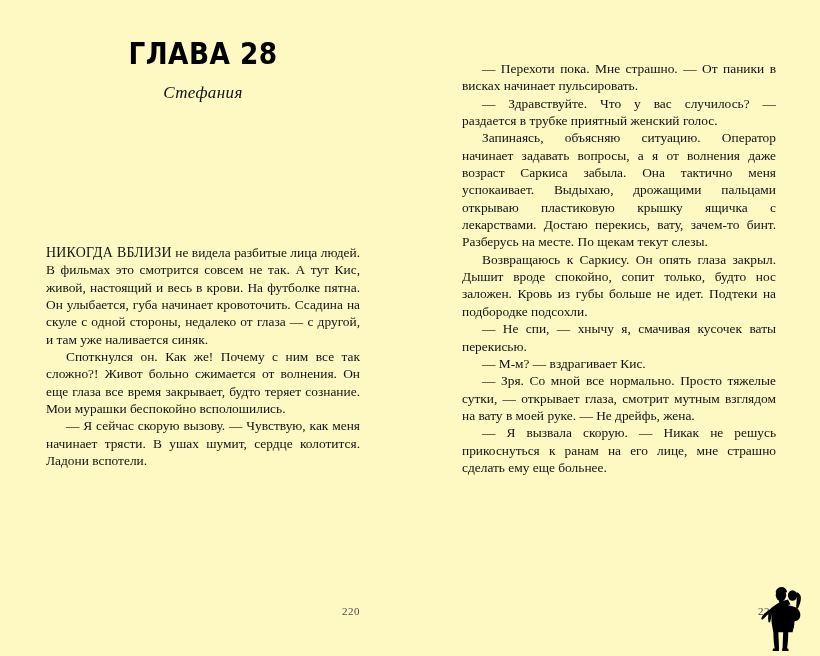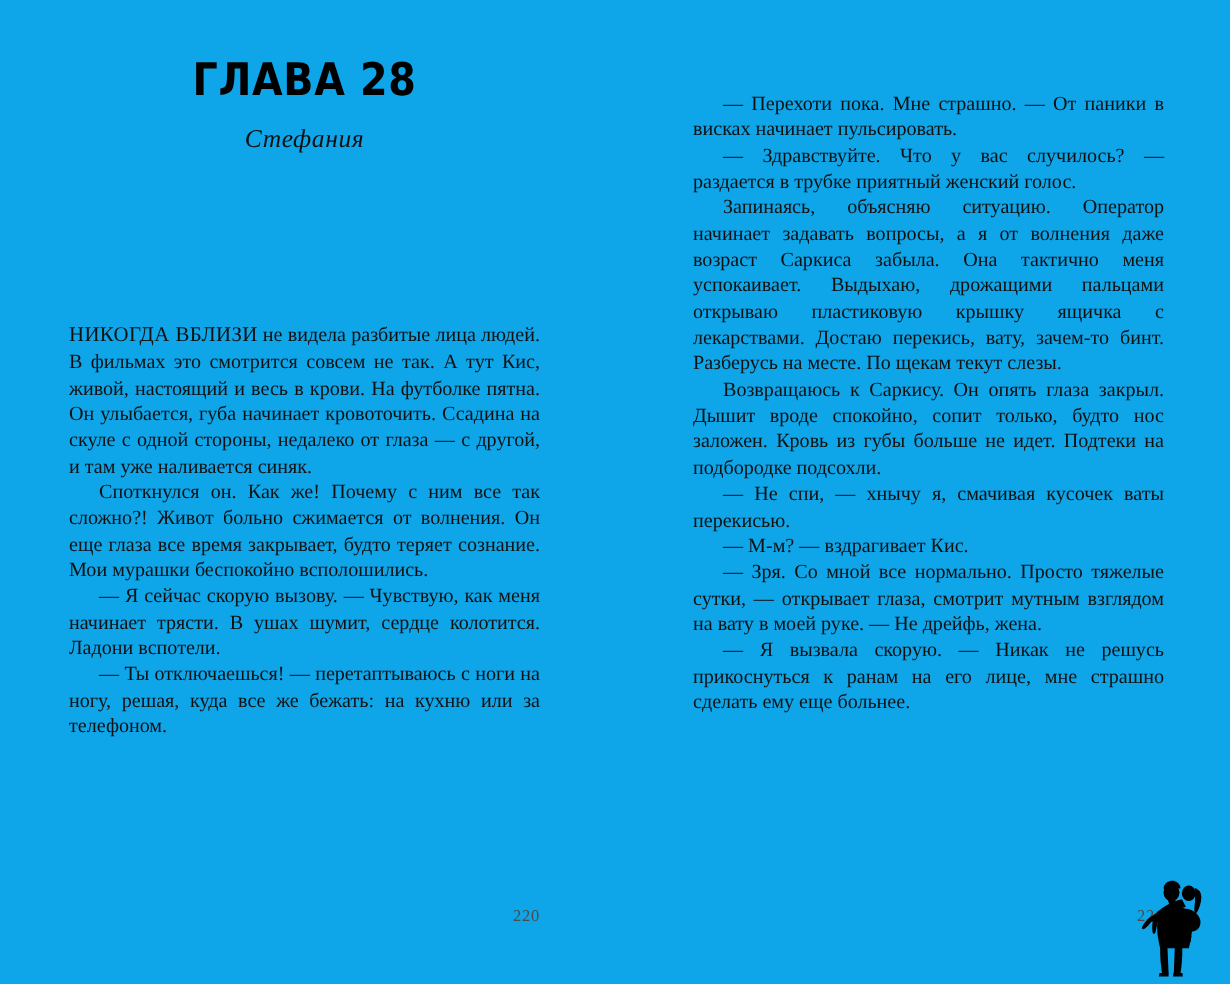--- a/index.html
+++ b/index.html
@@ -13,21 +13,21 @@
     background: #ffffff;
     font-family: "Liberation Serif", "DejaVu Serif", serif;
     color: #101010;
     overflow: hidden;
   }
 
   .spread {
     position: relative;
     width: 820px;
     height: 656px;
-    background: #0ea5e9;
+    background: #fef9c3;
   }
 
   
   .page {
     position: absolute;
     top: 0;
     height: 656px;
   }
   .page-left  { left: 0;   width: 410px; }
   .page-right { left: 410px; width: 410px; }
@@ -75,20 +75,21 @@
   }
   .page-left .body-text  { top: 214px; left: 46px; }
   .page-right .body-text { top: 60px;  left: 52px; }
 
   .body-text p {
     margin: 0;
     text-indent: 20px;
   }
   .body-text p.no-indent {
     text-indent: 0;
+    margin-top: 30px;
   }
   .opening-caps {
     font-variant: small-caps;
     font-size: 13.9px;
     letter-spacing: 0.25px;
   }
 
   
   .folio {
     position: absolute;
@@ -122,21 +123,20 @@
 
     <div class="chapter-head">
       <h1 class="chapter-title">ГЛАВА 28</h1>
       <div class="chapter-subtitle">Стефания</div>
     </div>
 
     <div class="body-text">
       <p class="no-indent"><span class="opening-caps">НИКОГДА ВБЛИЗИ</span><span> не видела разбитые лица людей. В фильмах это смотрится совсем не так. А тут Кис, живой, настоящий и весь в крови. На футболке пятна. Он улыбается, губа начинает кровоточить. Ссадина на скуле с одной стороны, недалеко от глаза — с другой, и там уже наливается синяк.</span></p>
       <p>Споткнулся он. Как же! Почему с ним все так сложно?! Живот больно сжимается от волнения. Он еще глаза все время закрывает, будто теряет сознание. Мои мурашки беспокойно всполошились.</p>
       <p>— Я сейчас скорую вызову. — Чувствую, как меня начинает трясти. В ушах шумит, сердце колотится. Ладони вспотели.</p>
-      <p>— Ты отключаешься! — перетаптываюсь с ноги на ногу, решая, куда все же бежать: на кухню или за телефоном.</p>
     </div>
 
     <div class="folio">220</div>
   </div>
 
   <div class="page page-right">
 
     <div class="body-text">
       <p>— Перехоти пока. Мне страшно. — От паники в висках начинает пульсировать.</p>
       <p>— Здравствуйте. Что у вас случилось? — раздается в трубке приятный женский голос.</p>

